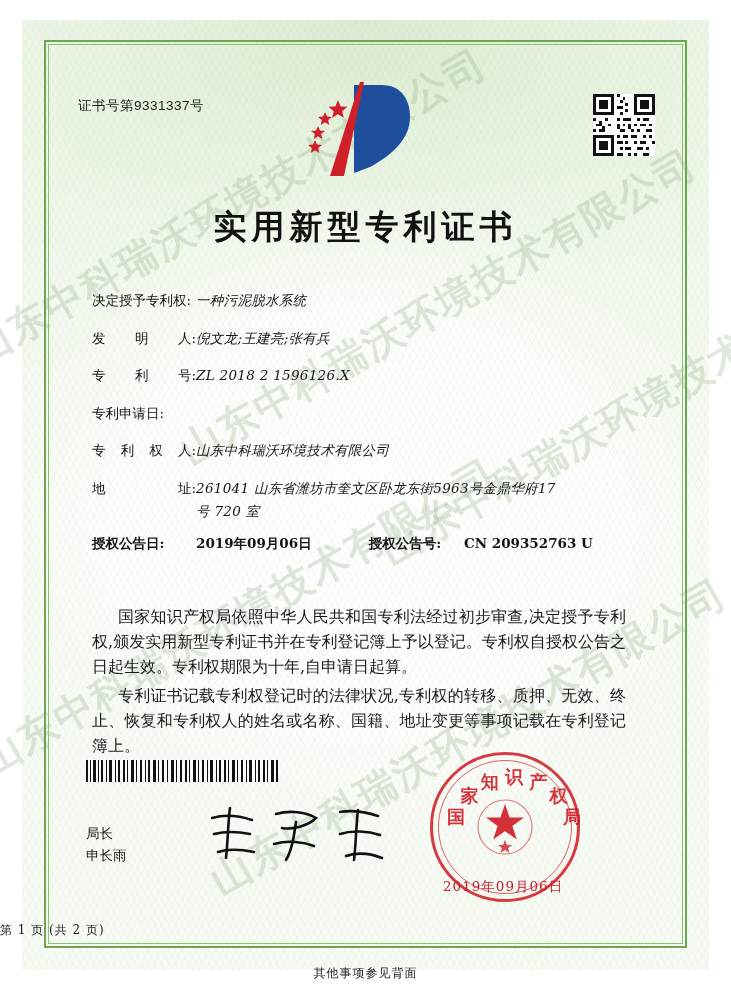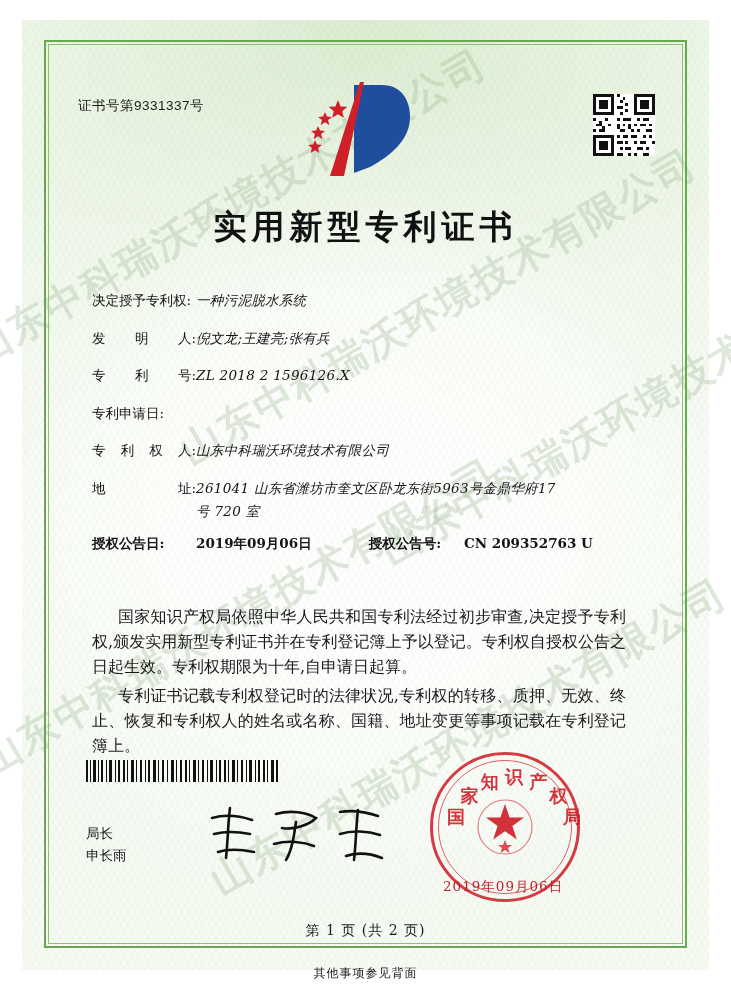--- a/index.html
+++ b/index.html
@@ -283,23 +283,22 @@
     left: 200px;
     top: 800px;
     width: 200px;
     height: 70px;
   }
 
   .page-foot {
     position: absolute;
     left: 0; right: 0;
     top: 922px;
-    text-align: center;
-    font-family: "DejaVu Serif", serif;
-    font-size: 14px;
+    font-family: "DejaVu Serif", serif;
+    font-size: 12px;
     color: #1a1a1a;
     letter-spacing: 1px;
   }
   .page-back-note {
     position: absolute;
     left: 0; right: 0;
     top: 965px;
     text-align: center;
     font-family: Liberation Mono, monospace;
     font-size: 12px;

